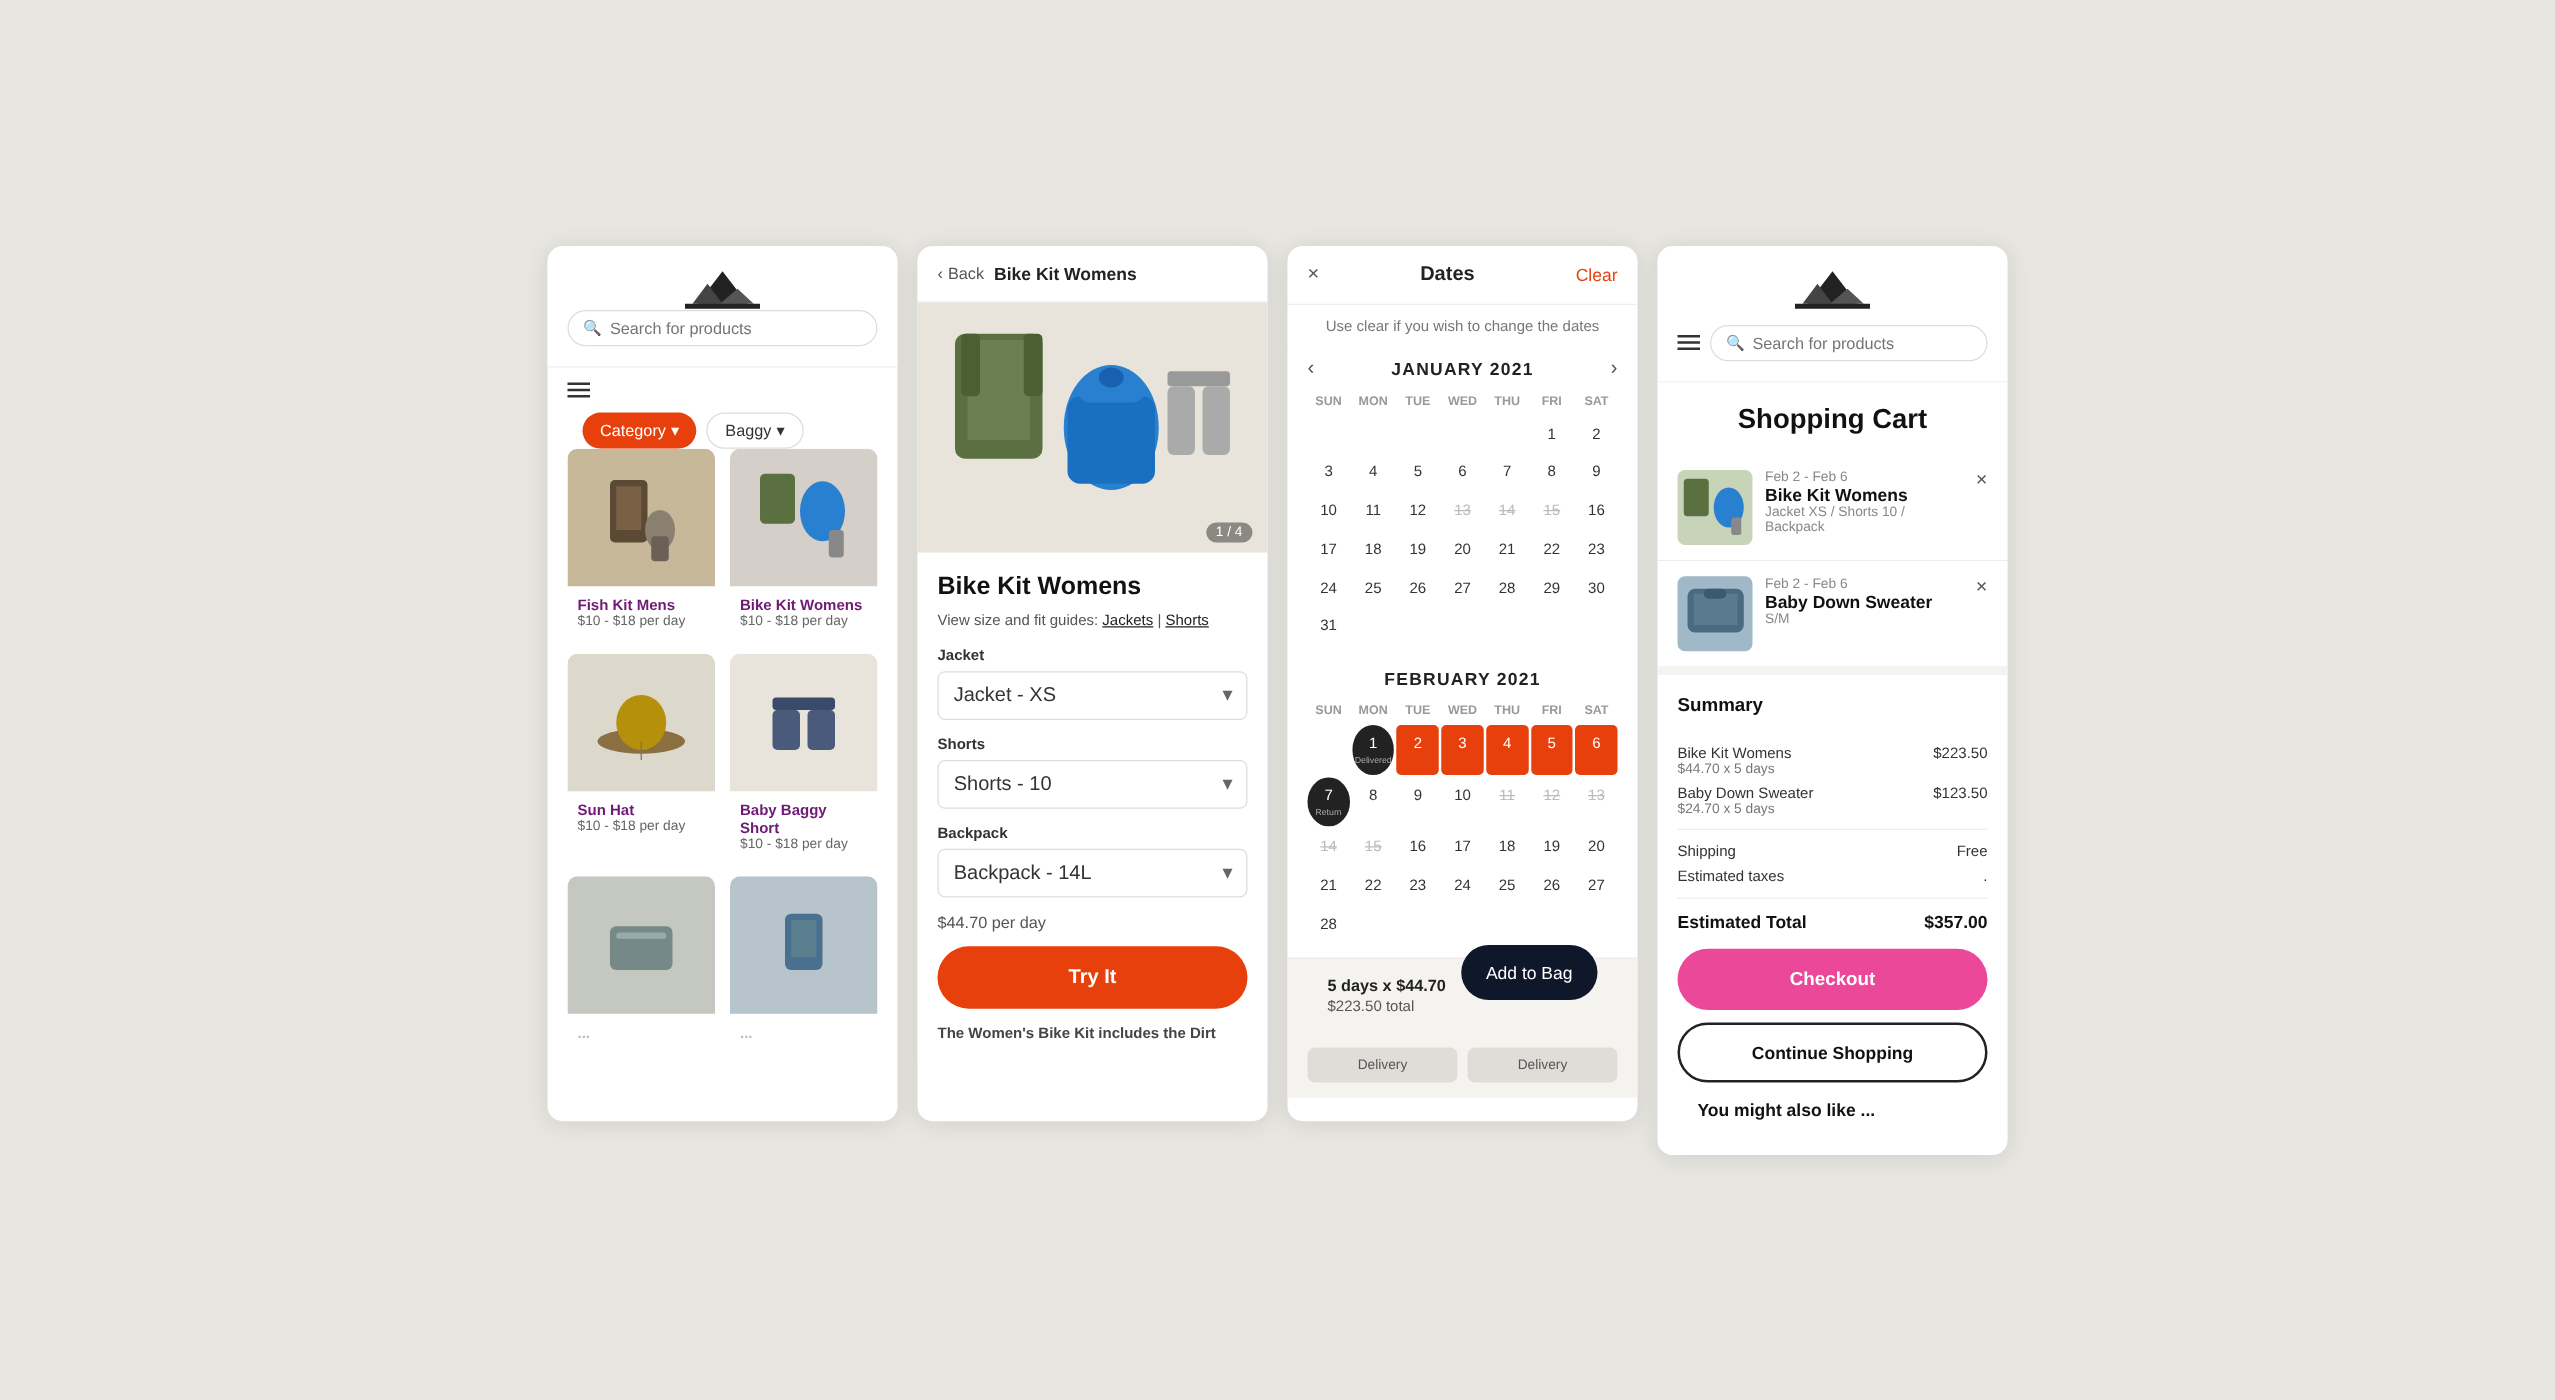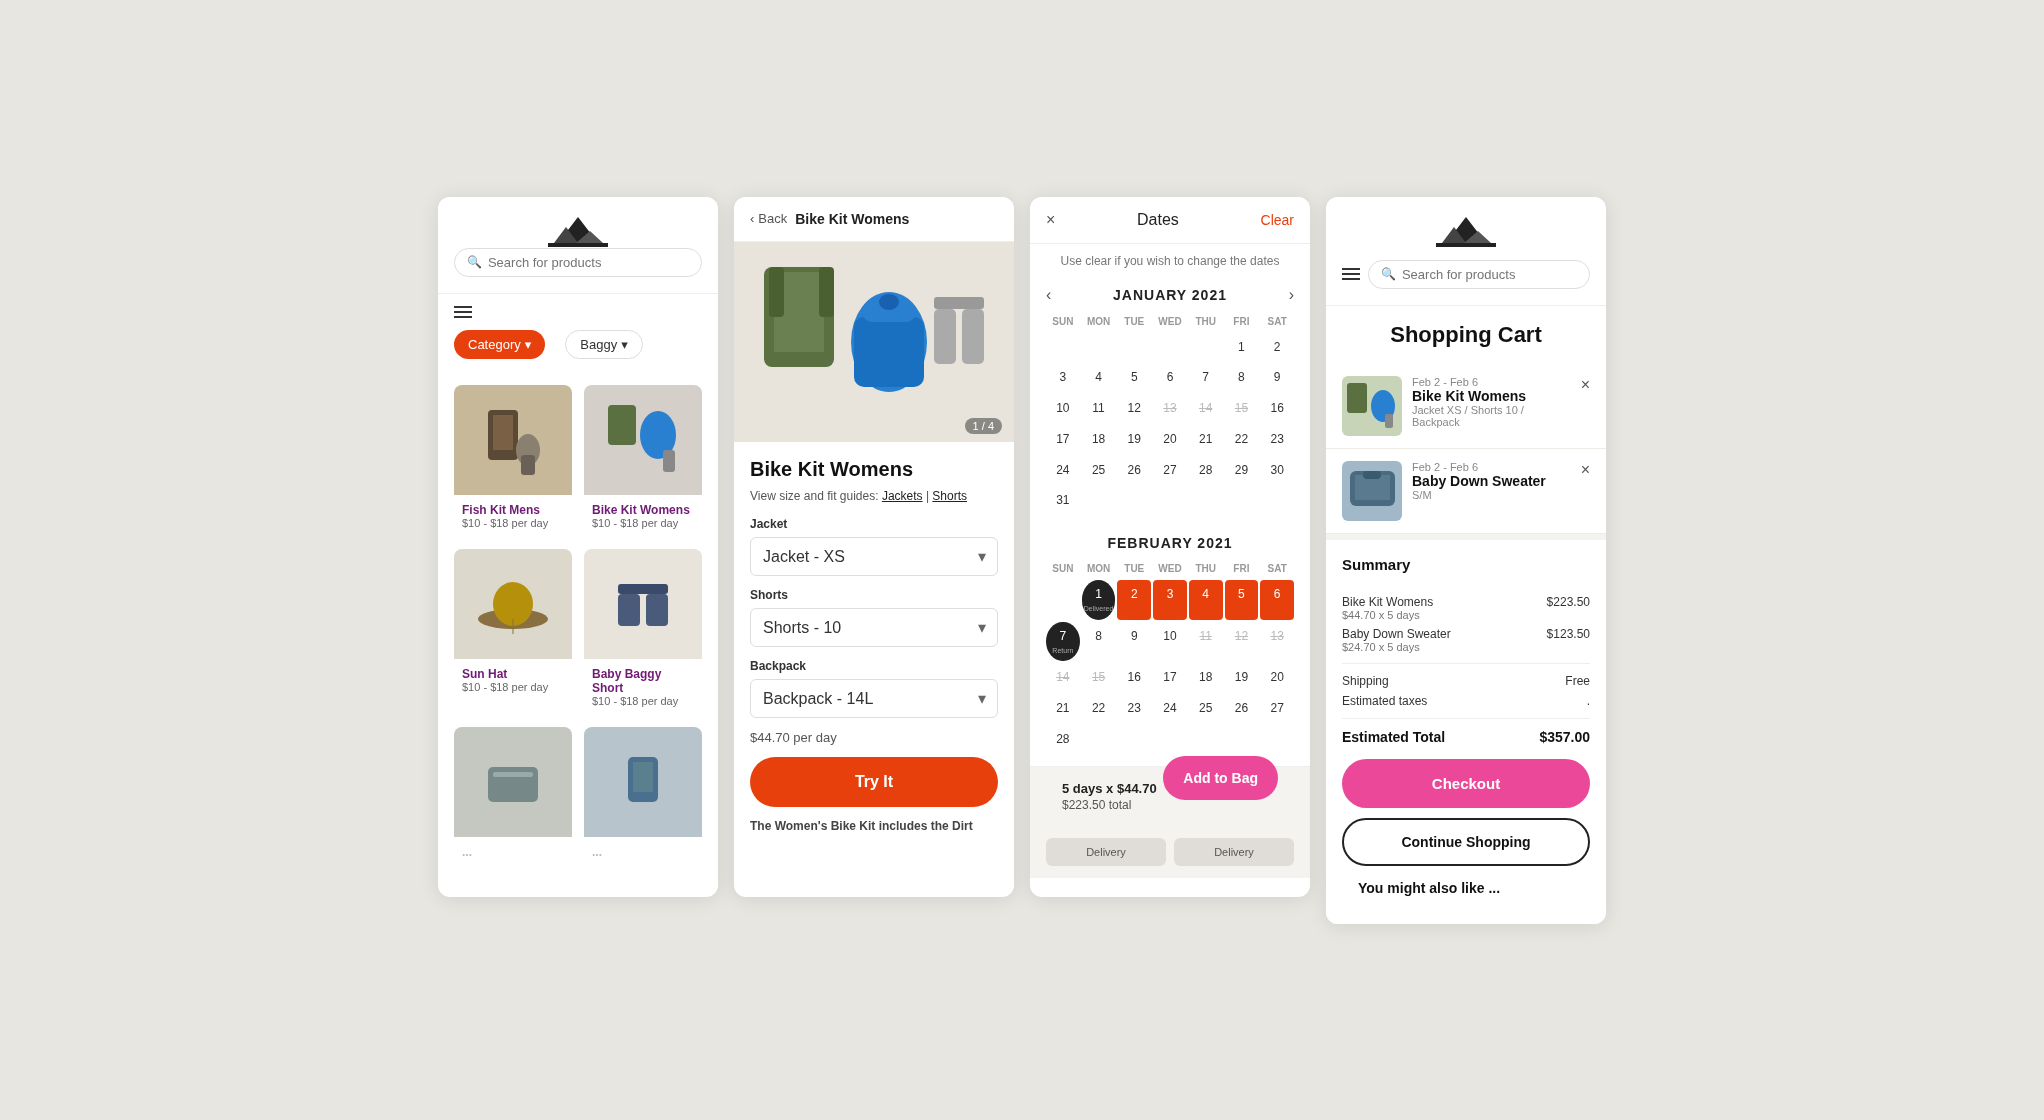--- a/index.html
+++ b/index.html
@@ -74,22 +74,23 @@
       cursor: pointer;
     }
     .hamburger span {
       width: 18px;
       height: 2px;
       background: #333;
       display: block;
     }
     .filter-row {
       display: flex;
-      gap: 20px;
-      padding: 0 16px 26px;
+      gap: 8px;
+      padding: 0 16px 0;
+      margin-left: 12px;
     }
     .btn-category {
       background: #e8400c;
       color: #fff;
       border: none;
       border-radius: 20px;
       padding: 6px 14px;
       font-size: 13px;
       cursor: pointer;
       display: flex;
@@ -272,21 +273,21 @@
     .s3-topbar {
       background: #fff;
       padding: 14px 16px;
       display: flex;
       align-items: center;
       justify-content: space-between;
       border-bottom: 1px solid #eee;
     }
     .s3-title {
       font-size: 16px;
-      font-weight: 400;
+      font-weight: 700;
       color: #222;
     }
     .clear-btn {
       color: #e8400c;
       font-size: 14px;
       font-weight: 500;
       cursor: pointer;
     }
     .close-btn {
       color: #555;
@@ -377,27 +378,27 @@
       font-size: 13px;
       font-weight: 600;
       color: #222;
       margin-bottom: 2px;
     }
     .s3-subtotal {
       font-size: 12px;
       color: #555;
     }
     .btn-add-to-bag {
-      background: #ec4899;
+      background: #0f172a;
       color: #fff;
       border: none;
       border-radius: 30px;
       padding: 14px 20px;
       font-size: 14px;
-      font-weight: 700;
+      font-weight: 400;
       cursor: pointer;
       float: right;
       margin-top: -36px;
     }
     .s3-footer-bottom {
       display: flex;
       justify-content: space-between;
       align-items: center;
     }
     .delivery-tabs {

